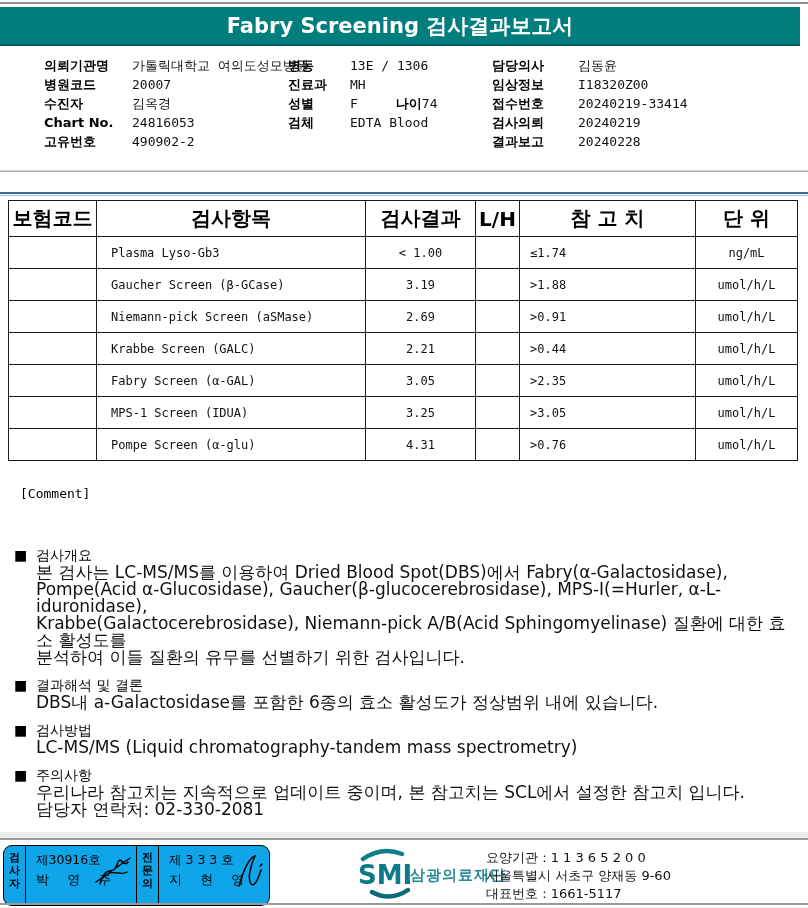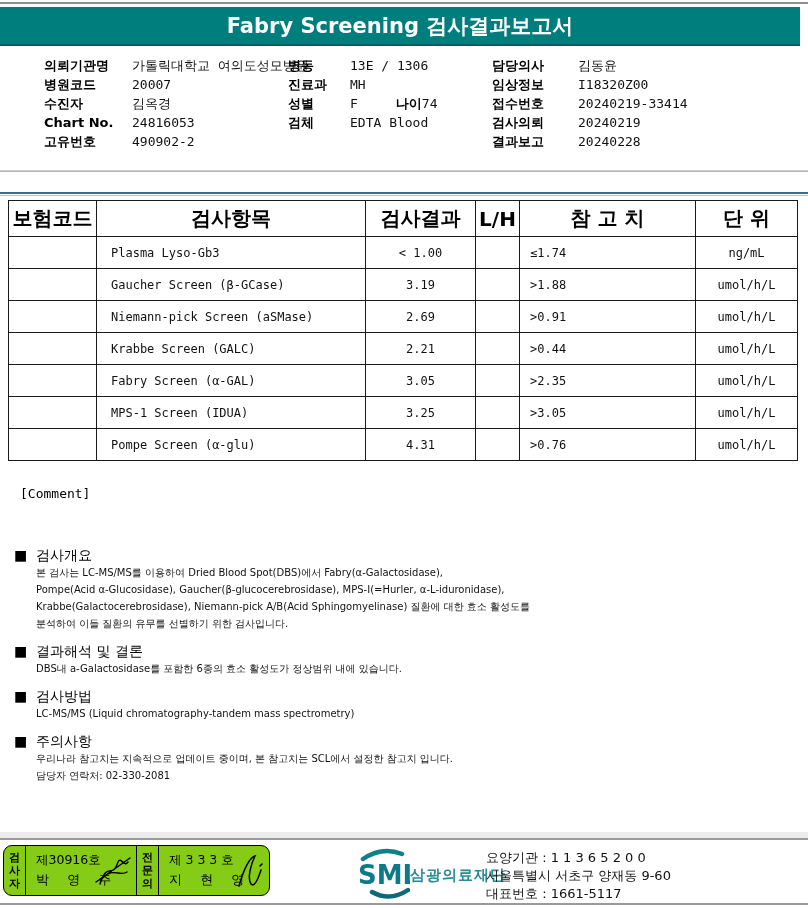--- a/index.html
+++ b/index.html
@@ -41,30 +41,30 @@
   td.c-ref { text-align:left; padding-left:10px; }
   td.c-unit { text-align:center; font-size:12px; }
 
   .comment-label { position:absolute; top:486px; left:20px; font-size:13px;
     font-family:"DejaVu Sans Mono","DejaVu Sans",sans-serif; color:#000000; }
 
   .sections { position:absolute; top:547px; left:14px; width:786px; }
   .section { margin-bottom:11px; }
   .sec-title { font-size:14px; line-height:17px; color:#000; }
   .sec-title .bullet { display:inline-block; width:22px; }
-  .sec-body { font-size:10px; line-height:17px; color:#111; margin-left:22px;
+  .sec-body { font-size:17px; line-height:17px; color:#111; margin-left:22px;
     white-space:pre-line; font-family:"DejaVu Sans","DejaVu Sans Mono",sans-serif; }
 
   
   .footer-band { position:absolute; top:832px; left:0; width:808px; height:8px;
     background:#ececec; border-bottom:2px solid #9a9a9a; }
   .bottom-line { position:absolute; top:903px; left:0; width:808px; height:2px; background:#9a9a9a; }
 
-  .sig-box { position:absolute; top:845px; left:3px; width:267px; height:51px;
-    border:1.6px solid #000; border-radius:9px; display:flex; overflow:hidden; background:#84cc16; }
+  .sig-box { position:absolute; top:845px; left:3px; width:267px; height:61px;
+    border:1.6px solid #000; border-radius:9px; display:flex; overflow:hidden; background:#0ea5e9; }
   .sig-role { width:22px; border-right:1.4px solid #000; font-size:11px; line-height:13px;
     text-align:center; word-break:break-all; padding-top:5px; font-weight:bold; }
   .sig-cell { flex:1; position:relative; padding:4px 0 0 10px; }
   .sig-cell.first { border-right:1.4px solid #000; }
   .sig-no { font-size:12.5px; line-height:20px; }
   .sig-name { font-size:13px; letter-spacing:7px; line-height:20px; }
   .sig-scribble { position:absolute; top:8px; right:2px; }
 
   .logo { position:absolute; top:846px; left:358px; width:52px; height:54px; }
   .org-name { position:absolute; top:866px; left:410px; font-size:15px; font-weight:bold;

